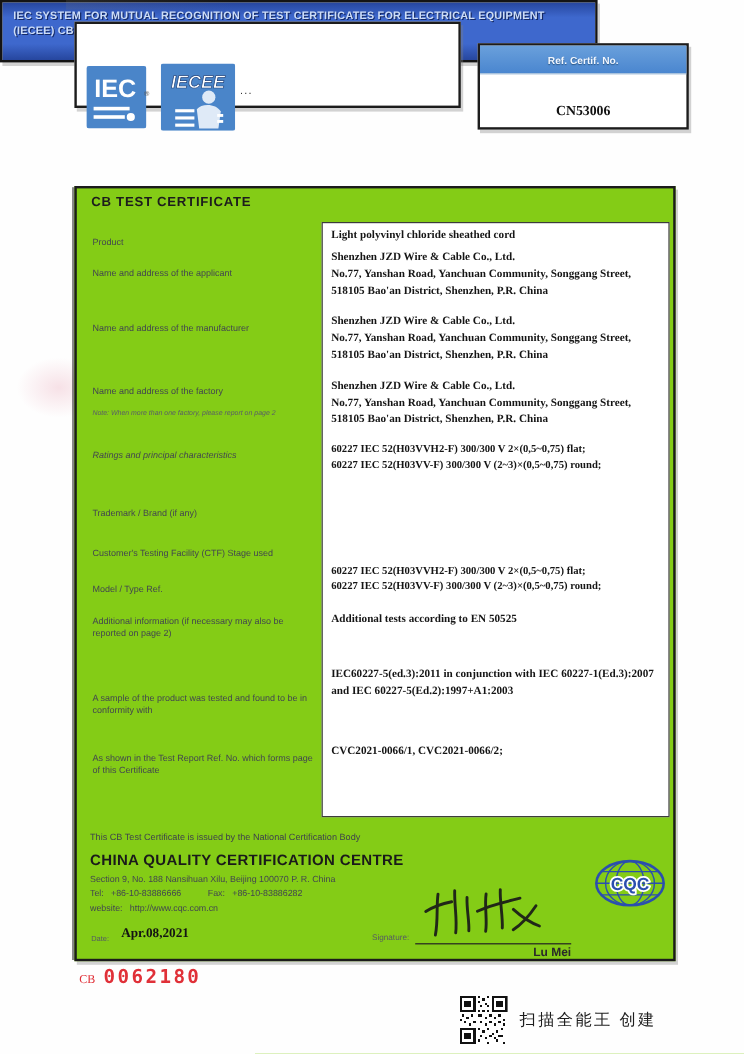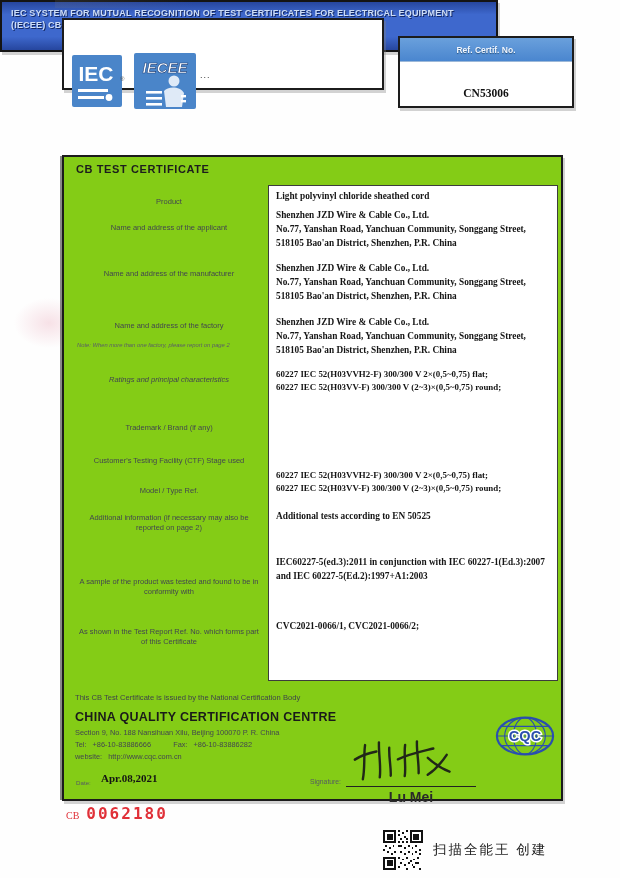--- a/index.html
+++ b/index.html
@@ -19,34 +19,34 @@
     font-weight:bold;font-size:11.5px;color:#111;}
   
   .banner{left:62px;top:95px;width:498px;height:52px;background:linear-gradient(180deg,#26469e 0%,#3e68cd 26%,#3e68cd 72%,#26469e 100%);
     border:2px solid #141414;box-shadow:2px 3px 0 rgba(130,130,130,.35);padding:5px 9px;box-sizing:border-box;}
   .banner-text{color:#cdddf6;font-size:9px;font-weight:bold;line-height:1.35;text-shadow:1px 1px 0 #152a66;letter-spacing:.2px;}
   
   .main-box{left:62px;top:155px;width:501px;height:646px;position:absolute;background:#84cc16;border:2px solid #1b1b1b;
     box-shadow:2px 3px 0 rgba(130,130,130,.35), -3px 0 0 -1px rgba(40,40,40,.55);box-sizing:border-box;}
   .cert-title{position:absolute;left:12px;top:6px;font-size:11px;font-weight:bold;color:#1d1d1d;letter-spacing:.6px;}
   .value-col{position:absolute;left:204px;top:28px;width:288px;height:494px;border:1px solid #3c3c3c;background:#fff;}
-  .flabel{position:absolute;left:13px;width:184px;font-size:7.5px;color:#43474f;line-height:1.35;text-align:center;}
+  .flabel{position:absolute;left:13px;width:184px;font-size:7.5px;color:#43474f;line-height:1.35;}
   .fnote{position:absolute;left:13px;width:184px;font-size:5.8px;color:#5a5e66;font-style:italic;}
   .fvalue{position:absolute;left:212px;width:272px;font-family:"Liberation Serif",serif;font-weight:bold;
     font-size:9.3px;color:#151515;line-height:1.5;}
   .issuer-note{position:absolute;left:11px;top:536px;font-size:7.6px;color:#3f434b;}
   .issuer-name{position:absolute;left:11px;top:553px;font-size:12.5px;font-weight:bold;color:#1a1a1a;letter-spacing:.3px;}
   .issuer-line{position:absolute;left:11px;font-size:7.4px;color:#43474f;}
   .telfax span{margin-right:6px;}
   .date-label{position:absolute;left:12px;top:622px;font-size:6.2px;color:#555a63;}
   .date-value{position:absolute;left:37px;top:615px;font-family:"Liberation Serif",serif;font-weight:bold;font-size:11px;color:#141414;}
   .sig-label{position:absolute;left:246px;top:621px;font-size:6.8px;color:#555a63;}
   .sig-art{position:absolute;left:286px;top:578px;transform:rotate(-3deg);}
   .sig-line{position:absolute;left:282px;top:629px;width:130px;border-top:1.5px solid #222;}
-  .sig-name{position:absolute;left:282px;top:632px;width:130px;text-align:center;font-size:14px;font-weight:bold;color:#2a2a2a;}
+  .sig-name{position:absolute;left:282px;top:632px;width:130px;text-align:right;font-size:10px;font-weight:bold;color:#2a2a2a;}
   .cqc-logo{position:absolute;left:430px;top:556px;}
   
   .cb-number{position:absolute;left:66px;top:804px;color:#e03038;white-space:nowrap;}
   .cb-prefix{font-family:"Liberation Serif",serif;font-size:10px;margin-right:7px;}
   .cb-digits{font-family:"DejaVu Sans Mono",monospace;font-size:16px;letter-spacing:2px;font-weight:bold;}
   .watermark{position:absolute;left:383px;top:830px;display:flex;align-items:center;}
   .wm-text{margin-left:10px;font-size:13.5px;color:#1d1d1d;letter-spacing:2px;font-family:"Liberation Sans",sans-serif;}
   .smudge{position:absolute;left:14px;top:298px;width:70px;height:50px;pointer-events:none;
     background:radial-gradient(closest-side,rgba(228,150,170,.28),rgba(228,150,170,0));}
   .topscuff{position:absolute;left:55px;top:0;width:200px;height:8px;pointer-events:none;
@@ -104,21 +104,21 @@
     <div class="flabel" style="top:66px;">Name and address of the applicant</div>
     <div class="flabel" style="top:112px;">Name and address of the manufacturer</div>
     <div class="flabel" style="top:164px;">Name and address of the factory</div>
     <div class="fnote" style="top:185px;">Note: When more than one factory, please report on page 2</div>
     <div class="flabel" style="top:218px;font-style:italic;">Ratings and principal characteristics</div>
     <div class="flabel" style="top:266px;">Trademark / Brand (if any)</div>
     <div class="flabel" style="top:299px;">Customer's Testing Facility (CTF) Stage used</div>
     <div class="flabel" style="top:329px;">Model / Type Ref.</div>
     <div class="flabel" style="top:356px;">Additional information (if necessary may also be reported on page 2)</div>
     <div class="flabel" style="top:420px;">A sample of the product was tested and found to be in conformity with</div>
-    <div class="flabel" style="top:470px;">As shown in the Test Report Ref. No. which forms part of this Certificate</div>
+    <div class="flabel" style="top:470px;">As shown in the Test Report Ref. No. which forms page of this Certificate</div>
 
     <div class="fvalue" style="top:33px;">Light polyvinyl chloride sheathed cord</div>
     <div class="fvalue" style="top:52px;">
       <span style="display:block;">Shenzhen JZD Wire &amp; Cable Co., Ltd.</span>
       <span style="display:block;">No.77, Yanshan Road, Yanchuan  Community, Songgang Street, 518105 Bao'an District, Shenzhen, P.R. China</span>
     </div>
     <div class="fvalue" style="top:105px;">
       <span style="display:block;">Shenzhen JZD Wire &amp; Cable Co., Ltd.</span>
       <span style="display:block;">No.77, Yanshan Road, Yanchuan  Community, Songgang Street, 518105 Bao'an District, Shenzhen, P.R. China</span>
     </div>

